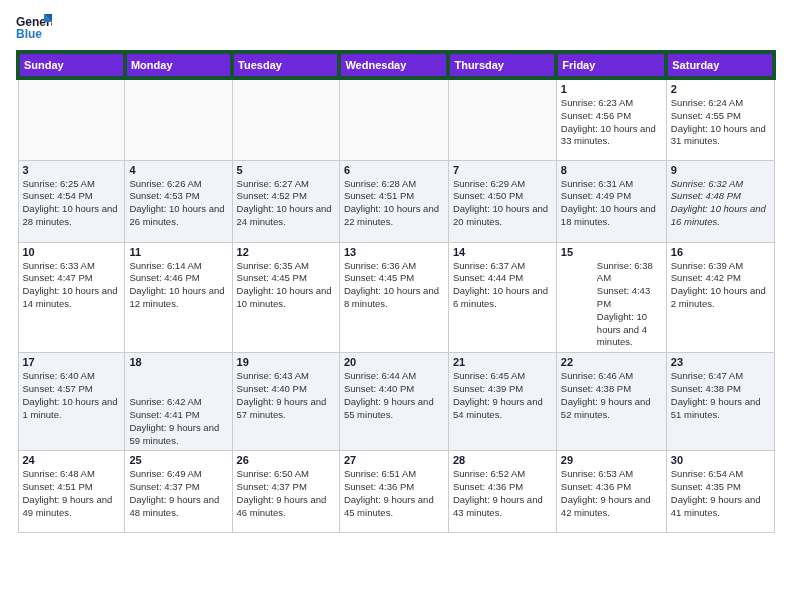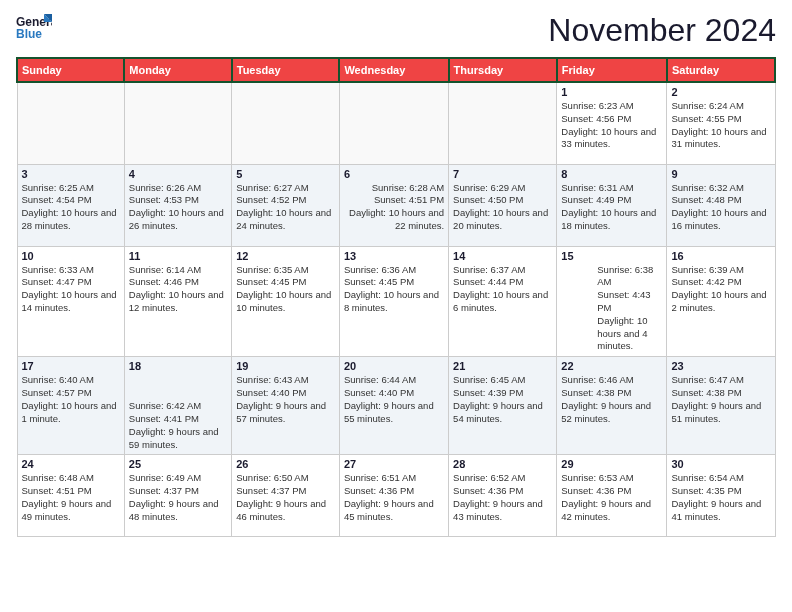--- a/index.html
+++ b/index.html
@@ -41,27 +41,27 @@
     .location {
       font-size: 14px;
       color: #555;
     }
     .calendar {
       width: 100%;
       border-collapse: collapse;
       font-size: 10px;
     }
     .calendar th {
-      background: #ef4444;
+      background: #6d28d9;
       color: #fff;
       padding: 5px 4px;
       text-align: left;
       font-size: 11px;
       font-weight: bold;
-      border: 2px solid #14532d;
+      border: 4px solid #14532d;
     }
     .calendar td {
       border: 1px solid #ccc;
       vertical-align: top;
       padding: 3px 4px;
       width: 113px;
       height: 82px;
       background: #fff;
     }
     .calendar tr:nth-child(even) td {
@@ -90,21 +90,20 @@
   <div class="header">
     <div class="logo">
       <svg class="logo-icon" viewBox="0 0 36 30" xmlns="http://www.w3.org/2000/svg">
         <text x="0" y="14" font-size="12" font-weight="bold" fill="#1a1a2e" font-family="Arial">General</text>
         <text x="0" y="26" font-size="12" font-weight="bold" fill="#2979c0" font-family="Arial">Blue</text>
         <polygon points="28,2 36,10 28,10" fill="#2979c0"></polygon>
         <polygon points="28,2 36,2 36,10" fill="#1a5fa0"></polygon>
       </svg>
     </div>
     <div class="title-section">
-      <div class="month-title">November 2024</div>
     </div>
   </div>
 
   <table class="calendar">
     <thead>
       <tr>
         <th>Sunday</th>
         <th>Monday</th>
         <th>Tuesday</th>
         <th>Wednesday</th>
@@ -147,39 +146,39 @@
 Daylight: 10 hours and 26 minutes.</div>
           </td>
           <td>
             <span class="day-number">5</span>
             <div class="day-info" style="white-space: pre-line;">Sunrise: 6:27 AM
 Sunset: 4:52 PM
 Daylight: 10 hours and 24 minutes.</div>
           </td>
           <td>
             <span class="day-number">6</span>
-            <div class="day-info" style="white-space: pre-line; text-align: right;">Sunrise: 6:28 AM
+            <div class="day-info" style="white-space: pre-line;">Sunrise: 6:28 AM
 Sunset: 4:51 PM
 Daylight: 10 hours and 22 minutes.</div>
           </td>
           <td>
             <span class="day-number">7</span>
             <div class="day-info" style="white-space: pre-line;">Sunrise: 6:29 AM
 Sunset: 4:50 PM
 Daylight: 10 hours and 20 minutes.</div>
           </td>
           <td>
             <span class="day-number">8</span>
             <div class="day-info" style="white-space: pre-line;">Sunrise: 6:31 AM
 Sunset: 4:49 PM
 Daylight: 10 hours and 18 minutes.</div>
           </td>
           <td>
             <span class="day-number">9</span>
-            <div class="day-info" style="white-space: pre-line;">Sunrise: 6:32 AM
+            <div class="day-info" style="white-space: pre-line; font-style: italic;">Sunrise: 6:32 AM
 Sunset: 4:48 PM
 Daylight: 10 hours and 16 minutes.</div>
           </td>
         </tr>
         <tr>
           <td>
             <span class="day-number">10</span>
             <div class="day-info" style="white-space: pre-line;">Sunrise: 6:33 AM
 Sunset: 4:47 PM
 Daylight: 10 hours and 14 minutes.</div>

